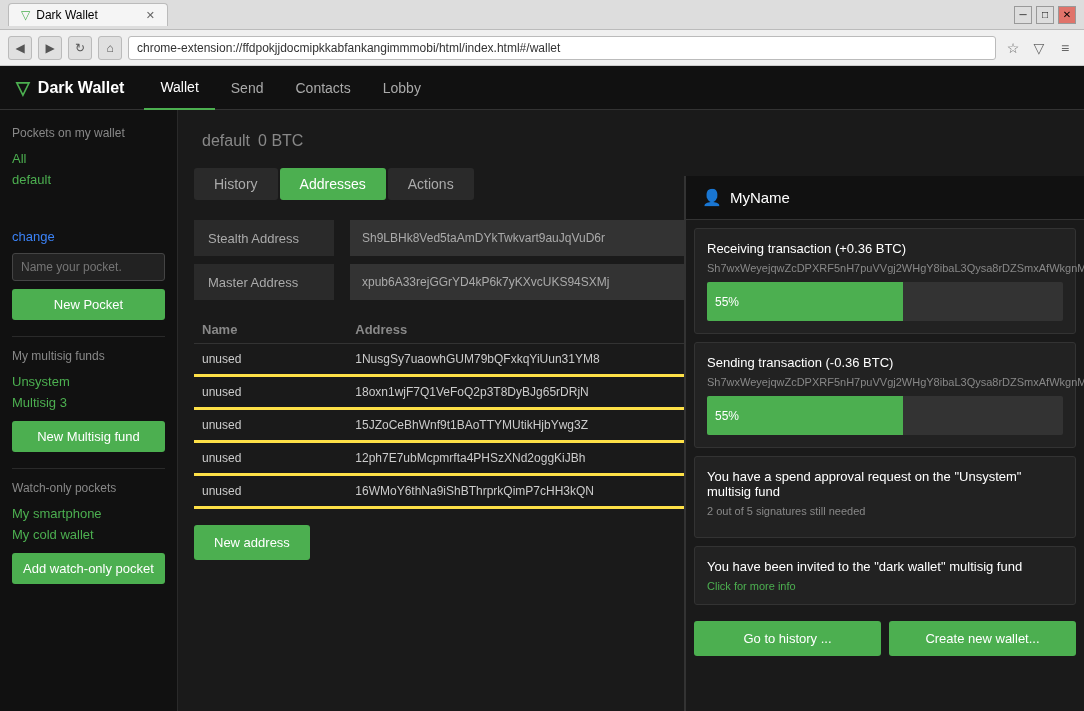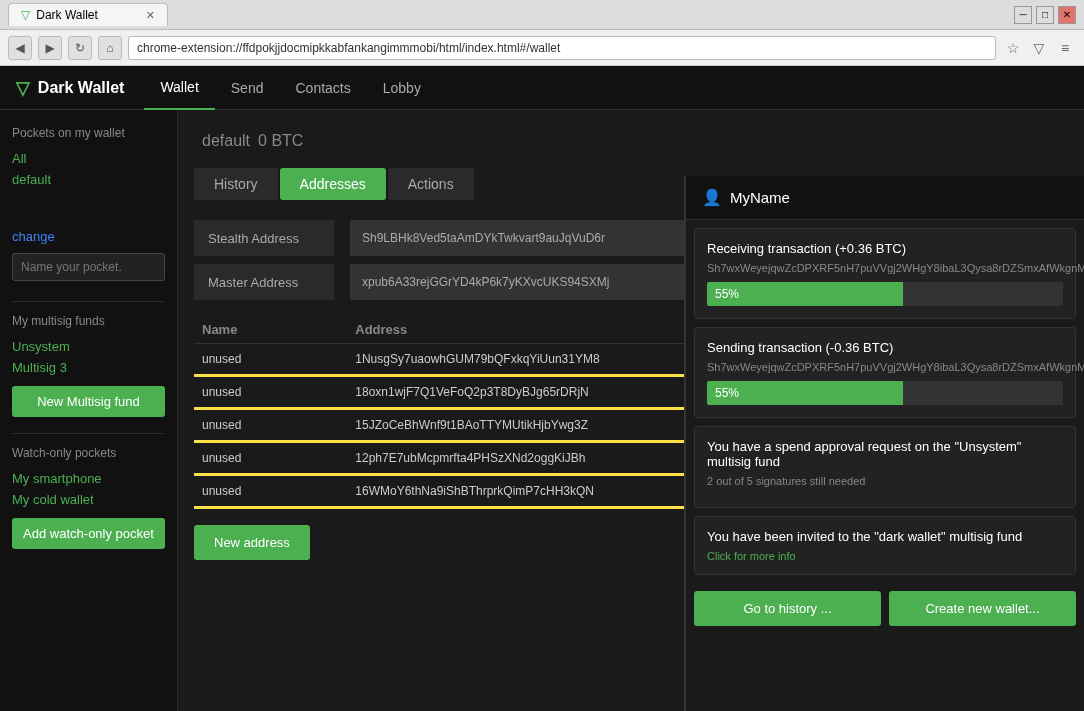--- a/index.html
+++ b/index.html
@@ -349,21 +349,21 @@
       font-size: 13px;
       margin-bottom: 6px;
     }
     .notification-subtitle {
       color: #888;
       font-size: 11px;
       margin-bottom: 8px;
     }
     .progress-bar-bg {
       background: #333;
-      height: 24px;
+      height: 39px;
       border-radius: 2px;
       overflow: hidden;
       position: relative;
     }
     .progress-bar-fill {
       background: #4caf50;
       height: 100%;
       display: flex;
       align-items: center;
       padding-left: 8px;
@@ -448,20 +448,21 @@
   </div>
 
   <div class="main-layout" style="position:relative;">
 
     <div class="sidebar">
       <div class="sidebar-section-title">Pockets on my wallet</div>
       <a class="sidebar-link">All</a>
       <a class="sidebar-link">default</a>
       <a class="sidebar-link gray">change</a>
       <input class="sidebar-input" type="text" placeholder="Name your pocket." style="">
+      <button class="sidebar-btn">New Pocket</button>
 
       <hr class="sidebar-divider">
       <div class="sidebar-section-title">My multisig funds</div>
       <a class="sidebar-link">Unsystem</a>
       <a class="sidebar-link">Multisig 3</a>
       <button class="sidebar-btn" style="margin-top:8px;">New Multisig fund</button>
 
       <hr class="sidebar-divider">
       <div class="sidebar-section-title">Watch-only pockets</div>
       <a class="sidebar-link">My smartphone</a>

